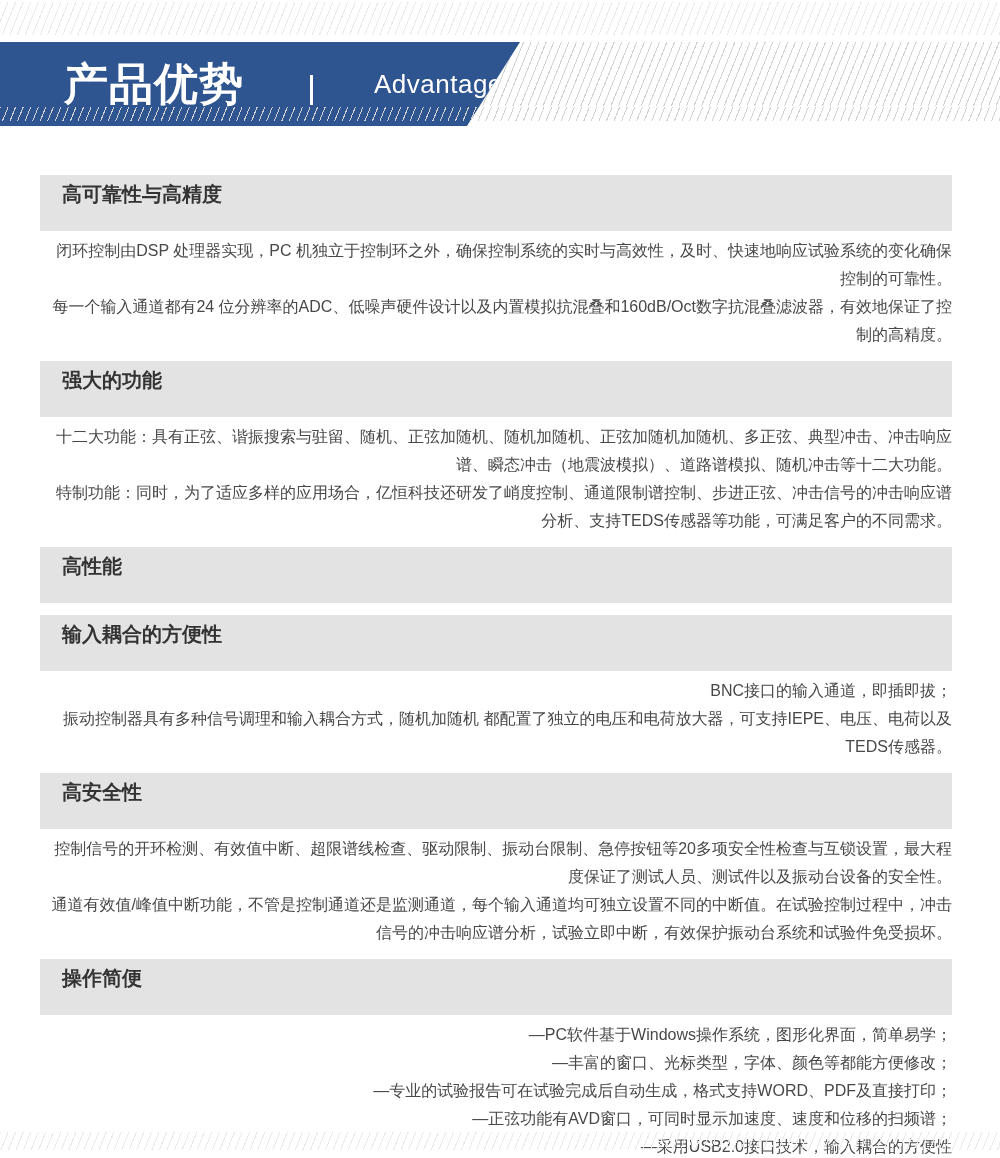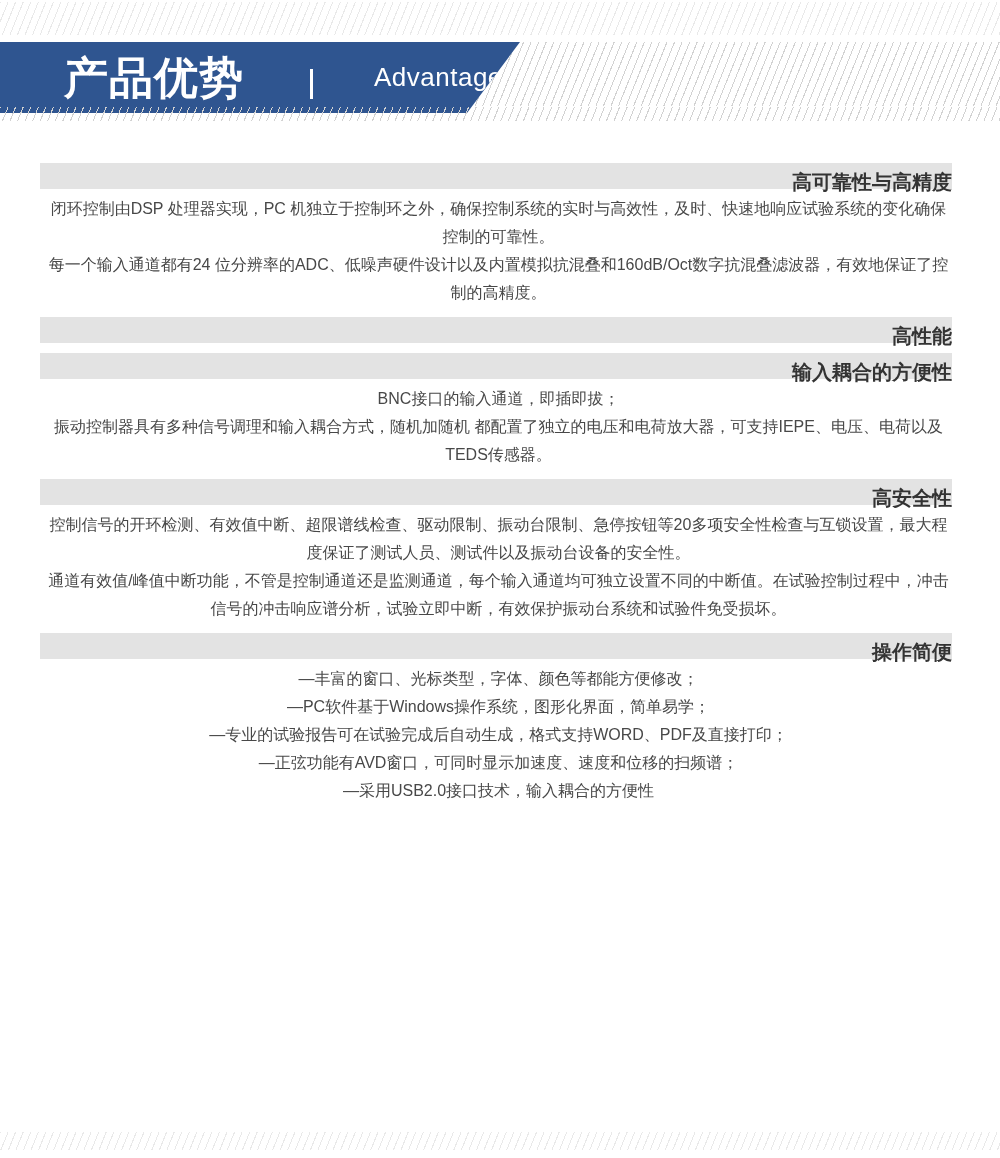--- a/index.html
+++ b/index.html
@@ -11,39 +11,39 @@
   .hatch{
     background-image:repeating-linear-gradient(112deg,#d2d2d2 0,#d2d2d2 1px,transparent 1px,transparent 7px);
   }
   .hatch-light{
     background-image:repeating-linear-gradient(112deg,#e9e9e9 0,#e9e9e9 1px,transparent 1px,transparent 7px);
   }
   #hatch-top{position:absolute;top:2px;left:0;right:0;height:33px;}
   #header{position:absolute;top:42px;left:0;right:0;height:64px;}
   #header-hatch{position:absolute;top:0;left:440px;right:0;height:64px;}
   #banner{
-    position:absolute;top:0;left:0;width:520px;height:71px;
+    position:absolute;top:0;left:0;width:520px;height:84px;
     background:#2f5590;
     clip-path:polygon(0 0,100% 0,calc(100% - 53px) 100%,0 100%);
     display:flex;align-items:center;
     padding-left:64px;box-sizing:border-box;color:#ffffff;gap:48px;
   }
   .title-cn{font-size:44px;font-weight:bold;letter-spacing:1px;line-height:64px;}
   .title-divider{width:3px;height:30px;background:#ffffff;margin:12px 13px 0 18px;}
   .title-en{font-size:26px;margin-top:0;letter-spacing:0.5px;}
   #hatch-under{position:absolute;top:107px;left:0;right:0;height:14px;}
   #content{position:absolute;top:163px;left:40px;width:912px;}
   .section{margin-bottom:10px;}
   .section-title{
-    margin:0 0 6px 0;background:#e3e3e3;height:26px;line-height:38px;
-    padding-left:22px;font-size:20px;font-weight:bold;color:#333333;text-align:right;
+    margin:12px 0 6px 0;background:#e3e3e3;height:56px;line-height:38px;
+    padding-left:22px;font-size:20px;font-weight:bold;color:#333333;
   }
   .section-body p{
     margin:0;padding-left:5px;font-size:16px;line-height:28px;color:#484848;
-    text-align:center;
+    text-align:right;
   }
   #hatch-bottom{position:absolute;top:1132px;left:0;right:0;height:18px;}
 </style>
 </head>
 <body>
 
 <div id="hatch-top" class="hatch-light"></div>
 
 <div id="header">
   <div id="header-hatch" class="hatch"></div>
@@ -59,20 +59,27 @@
 <div id="content">
 
   <div class="section">
     <h2 class="section-title">高可靠性与高精度</h2>
     <div class="section-body">
       <p>闭环控制由DSP 处理器实现，PC 机独立于控制环之外，确保控制系统的实时与高效性，及时、快速地响应试验系统的变化确保控制的可靠性。</p>
       <p>每一个输入通道都有24 位分辨率的ADC、低噪声硬件设计以及内置模拟抗混叠和160dB/Oct数字抗混叠滤波器，有效地保证了控制的高精度。</p>
     </div>
   </div>
 
+  <div class="section">
+    <h2 class="section-title">强大的功能</h2>
+    <div class="section-body">
+      <p>十二大功能：具有正弦、谐振搜索与驻留、随机、正弦加随机、随机加随机、正弦加随机加随机、多正弦、典型冲击、冲击响应谱、瞬态冲击（地震波模拟）、道路谱模拟、随机冲击等十二大功能。</p>
+      <p>特制功能：同时，为了适应多样的应用场合，亿恒科技还研发了峭度控制、通道限制谱控制、步进正弦、冲击信号的冲击响应谱分析、支持TEDS传感器等功能，可满足客户的不同需求。</p>
+    </div>
+  </div>
 
   <div class="section">
     <h2 class="section-title">高性能</h2>
   </div>
 
   <div class="section">
     <h2 class="section-title">输入耦合的方便性</h2>
     <div class="section-body">
       <p>BNC接口的输入通道，即插即拔；</p>
       <p>振动控制器具有多种信号调理和输入耦合方式，随机加随机 都配置了独立的电压和电荷放大器，可支持IEPE、电压、电荷以及TEDS传感器。</p>
@@ -83,22 +90,22 @@
     <h2 class="section-title">高安全性</h2>
     <div class="section-body">
       <p>控制信号的开环检测、有效值中断、超限谱线检查、驱动限制、振动台限制、急停按钮等20多项安全性检查与互锁设置，最大程度保证了测试人员、测试件以及振动台设备的安全性。</p>
       <p>通道有效值/峰值中断功能，不管是控制通道还是监测通道，每个输入通道均可独立设置不同的中断值。在试验控制过程中，冲击信号的冲击响应谱分析，试验立即中断，有效保护振动台系统和试验件免受损坏。</p>
     </div>
   </div>
 
   <div class="section">
     <h2 class="section-title">操作简便</h2>
     <div class="section-body">
+      <p>—PC软件基于Windows操作系统，图形化界面，简单易学；</p>
       <p>—丰富的窗口、光标类型，字体、颜色等都能方便修改；</p>
-      <p>—PC软件基于Windows操作系统，图形化界面，简单易学；</p>
       <p>—专业的试验报告可在试验完成后自动生成，格式支持WORD、PDF及直接打印；</p>
       <p>—正弦功能有AVD窗口，可同时显示加速度、速度和位移的扫频谱；</p>
       <p>—采用USB2.0接口技术，输入耦合的方便性</p>
     </div>
   </div>
 
 </div>
 
 <div id="hatch-bottom" class="hatch-light"></div>
 

